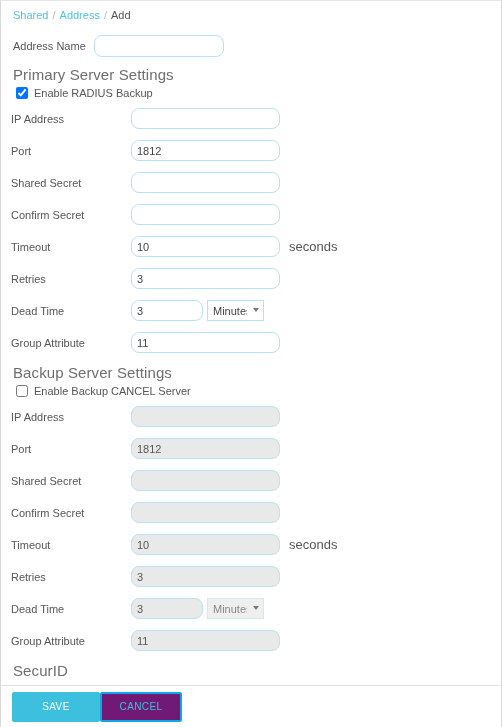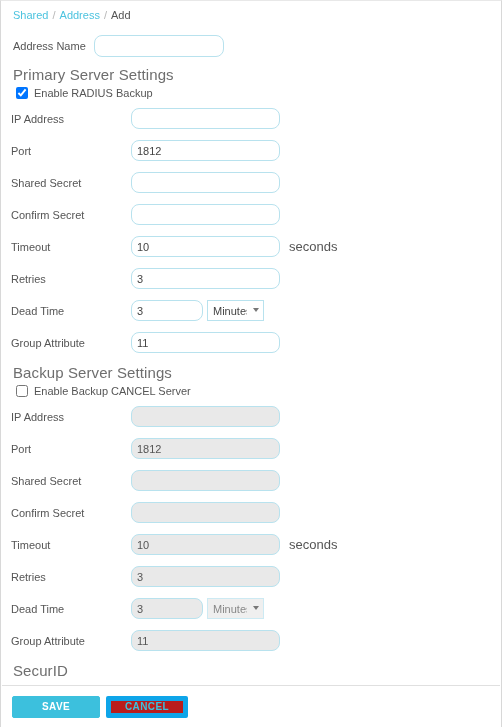--- a/index.html
+++ b/index.html
@@ -175,45 +175,44 @@
     position: absolute;
     left: 1px; right: 1px; bottom: 0;
     height: 42px;
     border-top: 1px solid #e0e0e0;
     background: #fff;
     display: flex;
     align-items: center;
     padding-left: 10px;
   }
   .btn {
-    height: 22px;
+    height: 30px;
     min-width: 80px;
     font-family: "Liberation Sans", sans-serif;
     font-size: 10px;
-    font-weight: bold;
+    font-weight: normal;
     letter-spacing: 0.4px;
     border-radius: 2px;
     cursor: pointer;
     display: inline-flex;
     align-items: center;
     justify-content: center;
     padding: 0 14px;
   }
   .btn-save {
     background: #3cc0dd;
     border: 1px solid #3cc0dd;
     color: #fff;
     width: 88px;
   }
   .btn-cancel {
-    background: #b91c1c;
-    border: 5px solid #0ea5e9;
+    background: #701a75;
+    border: 2px solid #0ea5e9;
     color: #3cc0dd;
     width: 82px;
-    margin-left: 6px;
   }
 </style>
 </head>
 <body>
 
 <div class="page">
   <div class="content">
 
     <div class="breadcrumb">
       <a>Shared</a><span class="sep">/</span><a>Address</a><span class="sep">/</span><span class="current">Add</span>

